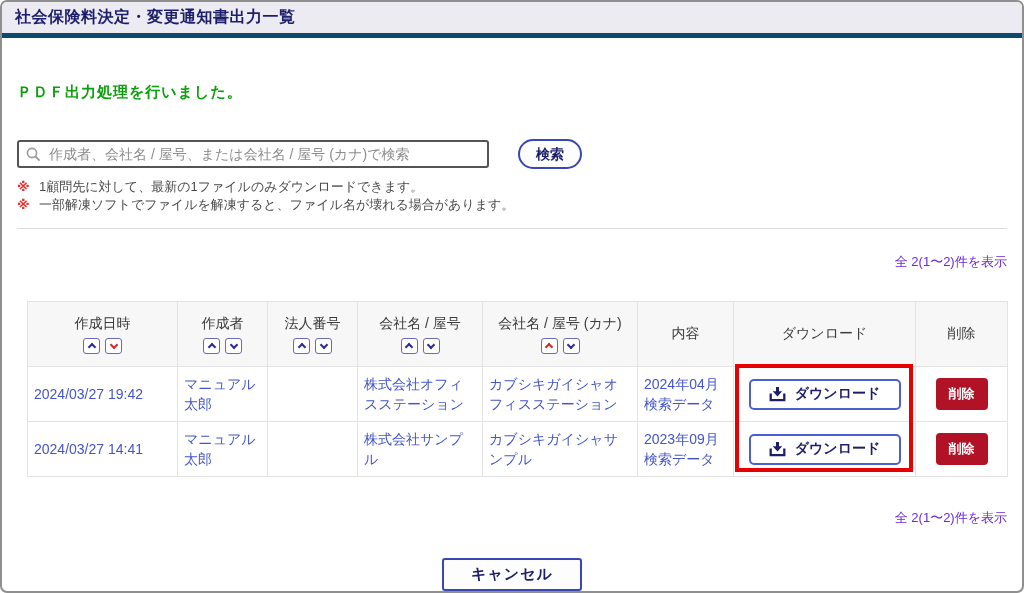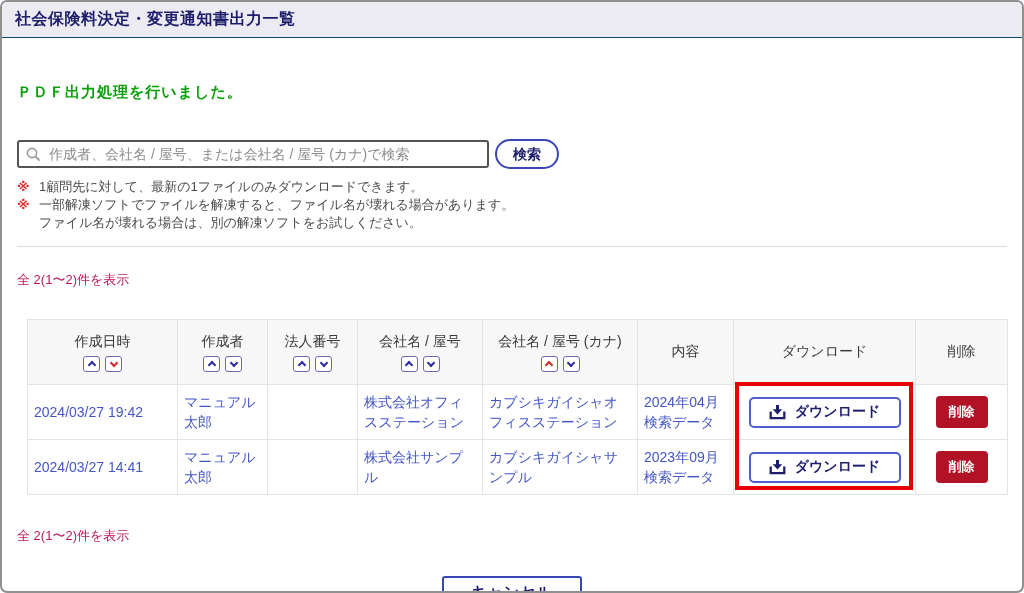--- a/index.html
+++ b/index.html
@@ -3,45 +3,45 @@
 <meta charset="utf-8">
 <style>
   * { box-sizing: border-box; margin: 0; padding: 0; }
   html,body { width:1024px; height:593px; background:#fff; }
   body { font-family:"Liberation Sans","DejaVu Sans",sans-serif; }
   .frame {
     width:1024px; height:593px; border:2px solid #8f8f8f; border-radius:7px;
     background:#fff; overflow:hidden;
   }
   .titlebar {
-    height:36px; background:#ebebf1; border-bottom:1px solid #0c4a6e;
+    height:36px; background:#ebebf1; border-bottom:5px solid #0c4a6e;
     display:flex; align-items:center; padding:0 13px;
   }
   .titlebar h1 { font-size:16px; font-weight:bold; color:#1d1d6b; letter-spacing:.5px; }
   .content { padding:0 15px;margin-top:45px; }
   .message { margin-top:26px; font-size:15px; font-weight:bold; color:#0aa00a; letter-spacing:1px; height:18px; }
-  .search-row { margin-top:38px; display:flex; align-items:center; gap:6px; }
+  .search-row { margin-top:38px; display:flex; align-items:center; gap:29px; }
   .search-box { position:relative; width:472px; }
   .search-box svg { position:absolute; left:8px; top:6px; }
   .search-input {
     width:100%; height:28px; border:2px solid #545454; border-radius:3px;
     padding:0 8px 0 30px; font-size:14px; color:#333; outline:none;
     font-family:inherit;
   }
   .search-input::placeholder { color:#8c8c8c; }
   .btn-blue {
     background:#fdfdfe; border:2px solid #3847b5; border-radius:15px;
     color:#1d1d6b; font-weight:bold; font-size:14px; font-family:inherit;
     padding:4px 16px; cursor:pointer; height:30px; line-height:18px;
   }
   .notes { margin-top:9px; font-size:13px; color:#4a4a4a; }
   .note-line { display:flex; line-height:18px; }
   .note-marker { color:#e03030; font-weight:bold; width:22px; flex:0 0 22px; }
   .divider { margin-top:14px; border-top:1px solid #dcdcdc; height:0; }
-  .count { margin-top:24px; font-size:13px; color:#be185d; height:16px; }
+  .count { margin-top:24px; font-size:13px; color:#6d28d9; height:16px;text-align:right; }
   .table-wrap { position:relative; margin:32px 10px 0; }
   table { width:980px; border-collapse:collapse; table-layout:fixed;border-radius:18px; }
   th, td { border:1px solid #e3e3e3; font-size:14px; }
   th {
     background:#f7f7f7; color:#3a3a3a; font-weight:normal;
     text-align:center; padding:4px 4px;
   }
   tr.hdr { height:65px; }
   tr.data { height:55px; }
   td { color:#4355c8; padding:4px 6px; line-height:20px; vertical-align:middle; text-align:left; background:#fff; }
@@ -102,24 +102,20 @@
     </div>
 
     <div class="notes">
       <div class="note-line">
         <span class="note-marker">※</span>
         <span>1顧問先に対して、最新の1ファイルのみダウンロードできます。</span>
       </div>
       <div class="note-line">
         <span class="note-marker">※</span>
         <span>一部解凍ソフトでファイルを解凍すると、ファイル名が壊れる場合があります。</span>
-      </div>
-      <div class="note-line">
-        <span class="note-marker"></span>
-        <span>ファイル名が壊れる場合は、別の解凍ソフトをお試しください。</span>
       </div>
     </div>
 
     <div class="divider"></div>
 
     <div class="count">全 2(1〜2)件を表示</div>
 
     <div class="table-wrap">
       <table>
         <colgroup>

